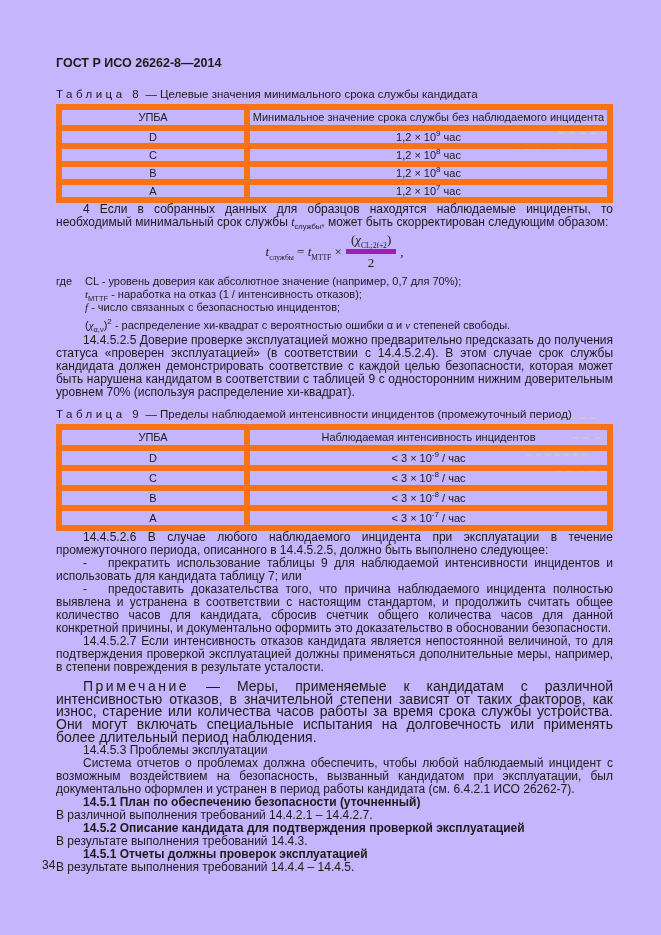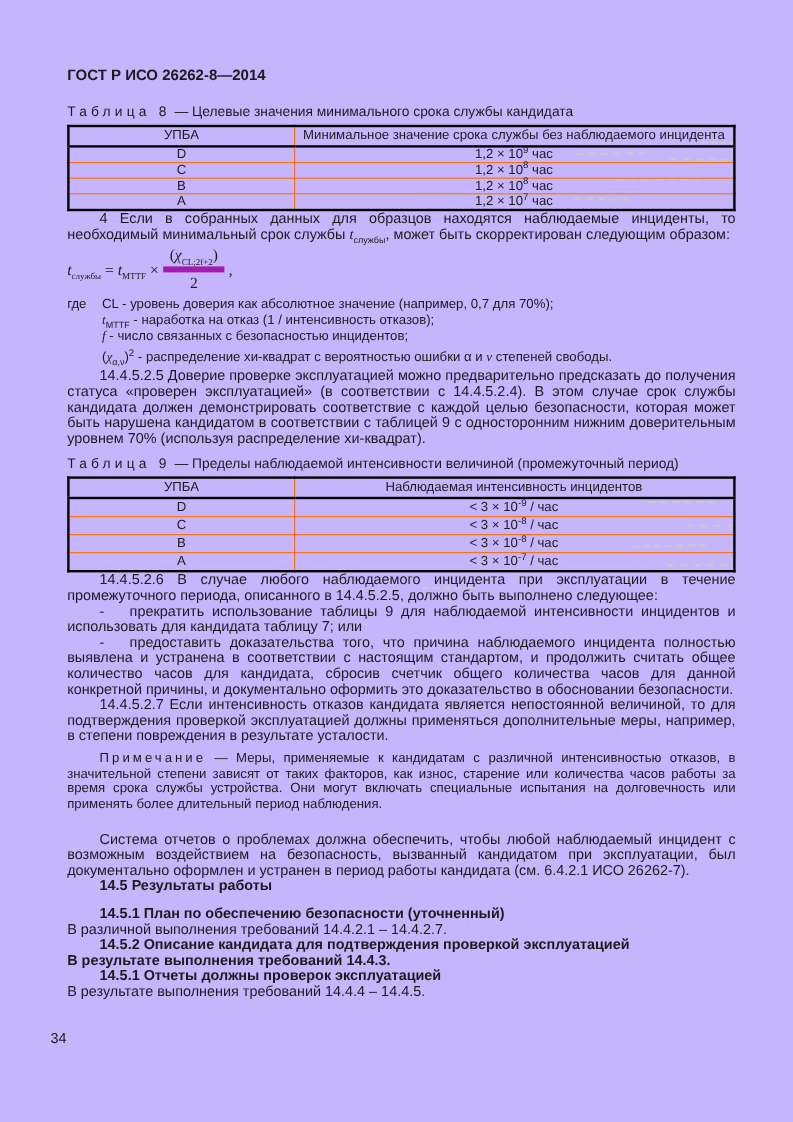--- a/index.html
+++ b/index.html
@@ -5,45 +5,45 @@
   html,body{margin:0;padding:0;background:#ffffff;}
   .page{position:relative;width:661px;height:935px;background:#c4b5fd;overflow:hidden;
         font-family:"Liberation Sans",sans-serif;color:#1b1b1b;}
   .content{position:absolute;left:56px;top:56px;width:557px;}
   .doc-header{font-weight:bold;font-size:12.5px;line-height:14px;}
   .t-caption{margin:18px 0 3px 0;font-size:11.5px;line-height:13px;}
   .spaced{letter-spacing:3.5px;margin-top:12px;}
   .spaced-sm{letter-spacing:2.5px;}
   table.gost{width:557px;border-collapse:collapse;border:2px solid #000;font-size:11px;
              table-layout:fixed;}
-  table.gost th,table.gost td{border:1px solid #f97316;text-align:center;font-weight:normal;
+  table.gost th,table.gost td{border:6px solid #f97316;text-align:center;font-weight:normal;
              padding:0 2px;height:12px;line-height:12px;}
   table.gost th{height:15px;line-height:15px;border-bottom:2px solid #000;}
   table.gost col.c1{width:188px;}
   table.gost.t9 td{height:14px;line-height:14px;}
   sup{font-size:8px;line-height:0;vertical-align:super;}
   sub{font-size:7.5px;line-height:0;vertical-align:sub;}
   p.body{margin:0;font-size:12px;line-height:13px;text-align:justify;text-indent:27px;}
   .gap8{margin-top:8px;} .gap10{margin-top:10px;} .gap11{margin-top:11px;}
   .gap12{margin-top:12px;} .gap14{margin-top:14px;}
   .bold{font-weight:bold;}
   .mvar{font-family:"Liberation Serif",serif;font-style:italic;}
   .b-dash{margin-right:21px;}
-  .formula{display:flex;justify-content:flex-start;align-items:center;margin:3px 0 2px 0;
+  .formula{display:flex;justify-content:center;align-items:center;margin:3px 0 2px 0;
            font-family:"Liberation Serif",serif;font-size:13px;}
   .fpart i{font-style:italic;}
   .frac{display:inline-block;vertical-align:middle;text-align:center;margin:0 4px;}
   .frac .num{display:block;border-bottom:5px solid #a21caf;padding:0 5px 1px 5px;}
   .frac .den{display:block;padding-top:1px;}
   .chi{font-style:italic;}
   .defs{position:relative;margin-top:4px;padding-left:29px;font-size:11px;line-height:13px;}
   .where{position:absolute;left:0;top:0;}
   .def-line{margin:0;}
   .def-line.chi-line{margin-top:3px;line-height:17px;}
-  p.note{margin:6px 0 16px 0;font-size:11px;line-height:12.7px;text-align:justify;text-indent:27px;}
+  p.note{margin:6px 0 0 0;font-size:14px;line-height:12.7px;text-align:justify;text-indent:27px;}
   .page-number{position:absolute;left:42px;top:858px;font-size:12px;}
   .scr{position:absolute;border-top:2px dashed #cbcbcb;opacity:.85;}
 </style>
 </head>
 <body>
 
 <div class="page">
 
   <div class="scr" style="left:584px;top:118px;width:30px;"></div>
   <div class="scr" style="left:480px;top:127px;width:58px;transform:rotate(-1deg);"></div>
@@ -106,21 +106,21 @@
     <div class="defs">
       <span class="where">где</span>
       <div class="def-line"><span>CL</span> <span>- уровень доверия как абсолютное значение (например, 0,7 для 70%);</span></div>
       <div class="def-line"><span class="mvar">t</span><sub>MTTF</sub> <span>- наработка на отказ (1 / интенсивность отказов);</span></div>
       <div class="def-line"><span class="mvar">f</span> <span>- число связанных с безопасностью инцидентов;</span></div>
       <div class="def-line chi-line"><span>(</span><span class="mvar">χ</span><sub>α,ν</sub><span>)</span><sup>2</sup> <span>- распределение хи-квадрат с вероятностью ошибки α и </span><span class="mvar">ν</span><span> степеней свободы.</span></div>
     </div>
 
     <p class="body gap14">14.4.5.2.5 Доверие проверке эксплуатацией можно предварительно предсказать до получения статуса «проверен эксплуатацией» (в соответствии с 14.4.5.2.4). В этом случае срок службы кандидата должен демонстрировать соответствие с каждой целью безопасности, которая может быть нарушена кандидатом в соответствии с таблицей 9 с односторонним нижним доверительным уровнем 70% (используя распределение хи-квадрат).</p>
 
-    <div class="t-caption" style="margin-top:9px;"><span class="spaced">Таблица 9</span><span> — </span><span>Пределы наблюдаемой интенсивности величиной (промежуточный период)</span></div>
+    <div class="t-caption" style="margin-top:9px;"><span class="spaced">Таблица 9</span><span> — </span><span>Пределы наблюдаемой интенсивности инцидентов (промежуточный период)</span></div>
 
     <table class="gost t9">
       <colgroup>
           <col class="c1">
           <col>
         </colgroup>
       <tbody>
           <tr>
         <th>УПБА</th>
         <th>Наблюдаемая интенсивность инцидентов</th>
@@ -147,28 +147,28 @@
     <p class="body gap12">14.4.5.2.6 В случае любого наблюдаемого инцидента при эксплуатации в течение промежуточного периода, описанного в 14.4.5.2.5, должно быть выполнено следующее:</p>
 
     <p class="body"><span class="b-dash">-</span><span>прекратить использование таблицы 9 для наблюдаемой интенсивности инцидентов и использовать для кандидата таблицу 7; или</span></p>
 
     <p class="body"><span class="b-dash">-</span><span>предоставить доказательства того, что причина наблюдаемого инцидента полностью выявлена и устранена в соответствии с настоящим стандартом, и продолжить считать общее количество часов для кандидата, сбросив счетчик общего количества часов для данной конкретной причины, и документально оформить это доказательство в обосновании безопасности.</span></p>
 
     <p class="body">14.4.5.2.7 Если интенсивность отказов кандидата является непостоянной величиной, то для подтверждения проверкой эксплуатацией должны применяться дополнительные меры, например, в степени повреждения в результате усталости.</p>
 
     <p class="note"><span class="spaced-sm">Примечание</span><span> — </span><span>Меры, применяемые к кандидатам с различной интенсивностью отказов, в значительной степени зависят от таких факторов, как износ, старение или количества часов работы за время срока службы устройства. Они могут включать специальные испытания на долговечность или применять более длительный период наблюдения.</span></p>
 
+    <p class="body gap11">14.4.5.3 Проблемы эксплуатации</p>
     <p class="body">Система отчетов о проблемах должна обеспечить, чтобы любой наблюдаемый инцидент с возможным воздействием на безопасность, вызванный кандидатом при эксплуатации, был документально оформлен и устранен в период работы кандидата (см. 6.4.2.1 ИСО 26262-7).</p>
 
-    <p class="body bold gap10" style="margin-bottom:10px;">14.5 Результаты работы</p>
 
     <p class="body bold">14.5.1 План по обеспечению безопасности (уточненный)</p>
     <p class="body" style="text-indent:0;">В различной выполнения требований 14.4.2.1 – 14.4.2.7.</p>
     <p class="body bold">14.5.2 Описание кандидата для подтверждения проверкой эксплуатацией</p>
-    <p class="body" style="text-indent:0;font-weight:bold;">В результате выполнения требований 14.4.3.</p>
+    <p class="body" style="text-indent:0;">В результате выполнения требований 14.4.3.</p>
     <p class="body bold">14.5.1 Отчеты должны проверок эксплуатацией</p>
     <p class="body" style="text-indent:0;">В результате выполнения требований 14.4.4 – 14.4.5.</p>
 
   </div>
 
   <div class="page-number">34</div>
 
 </div>
 
 </body></html>

